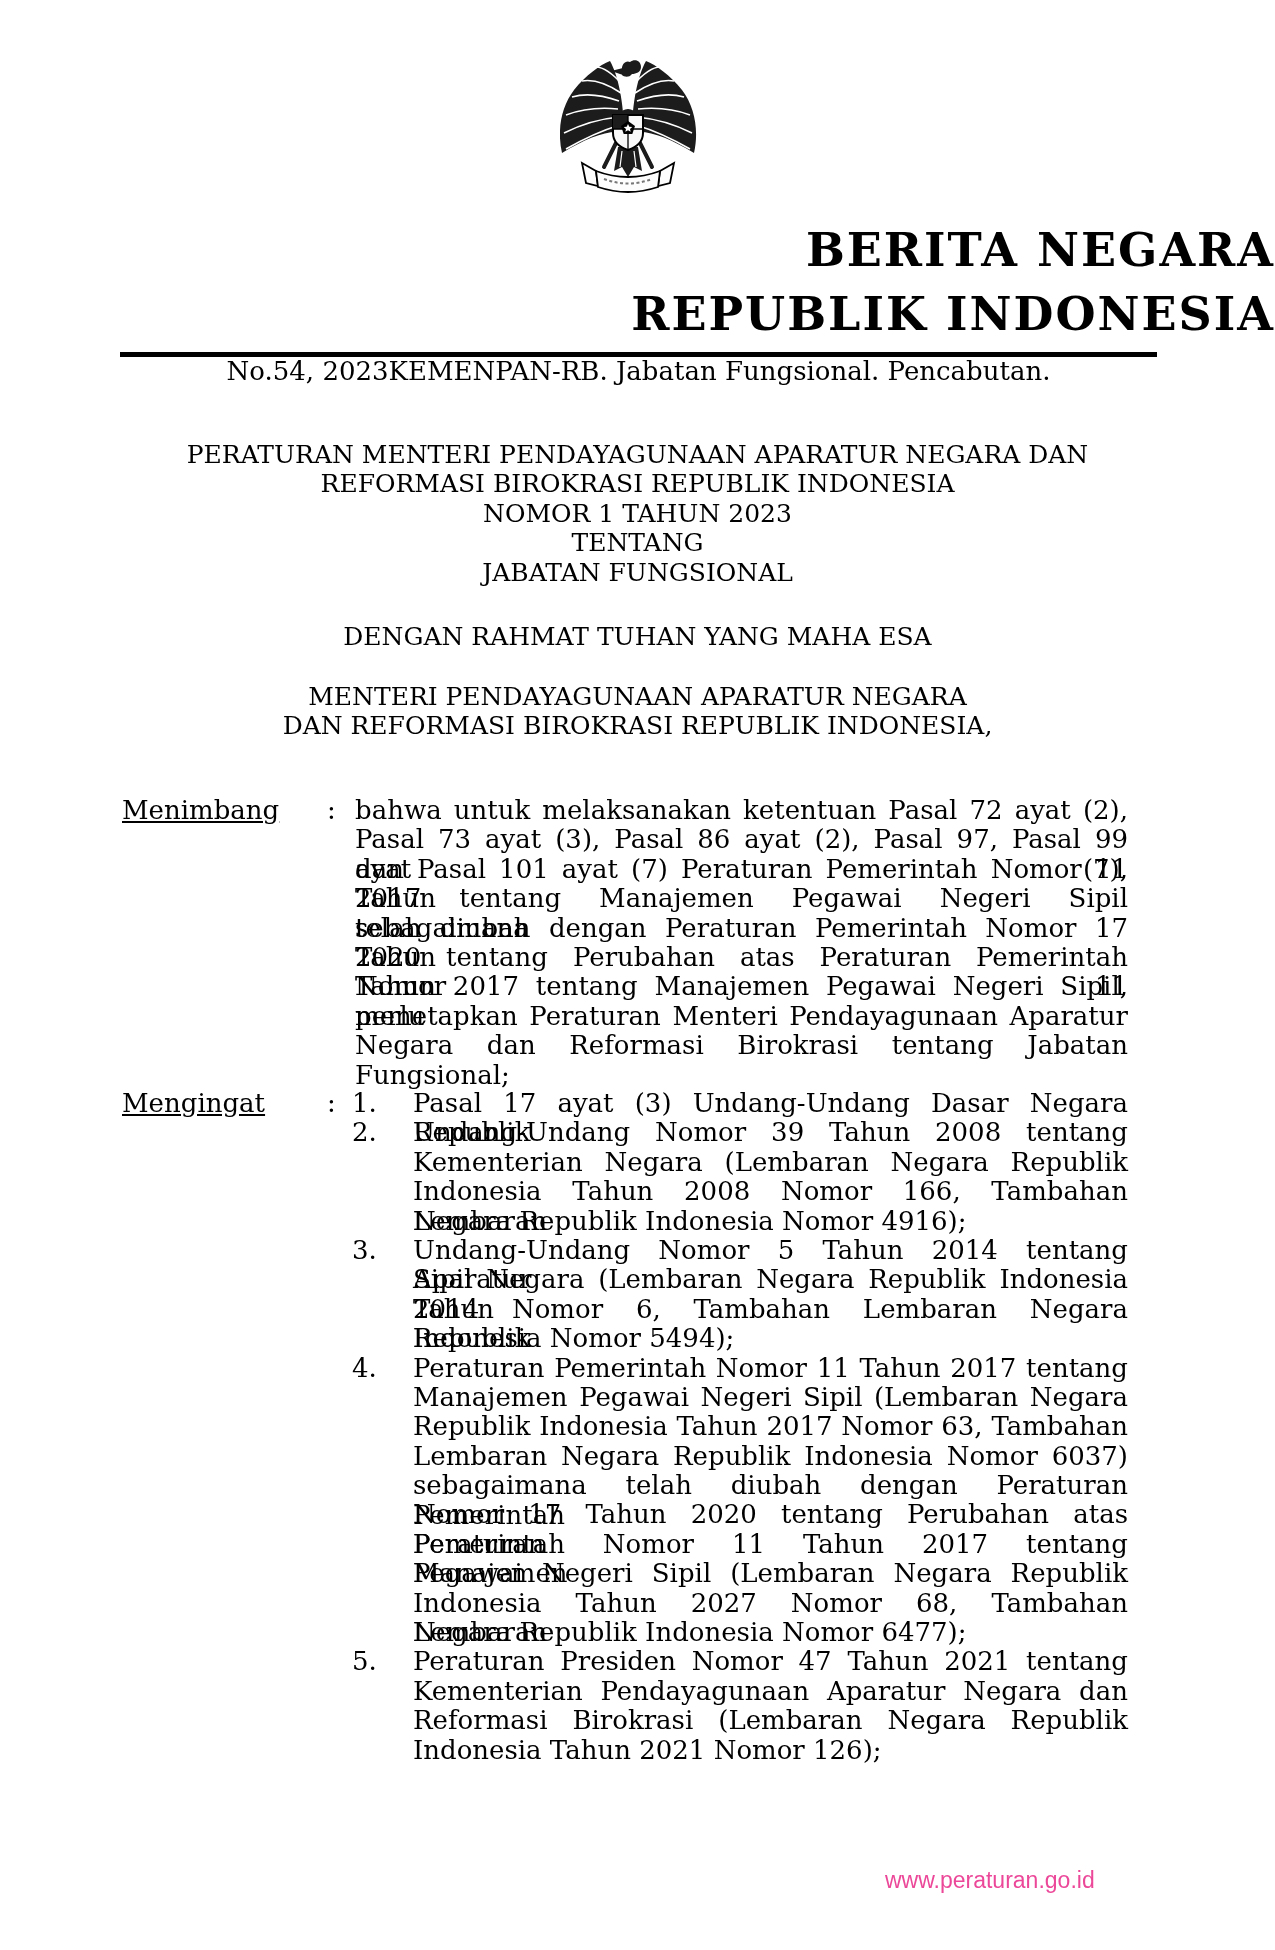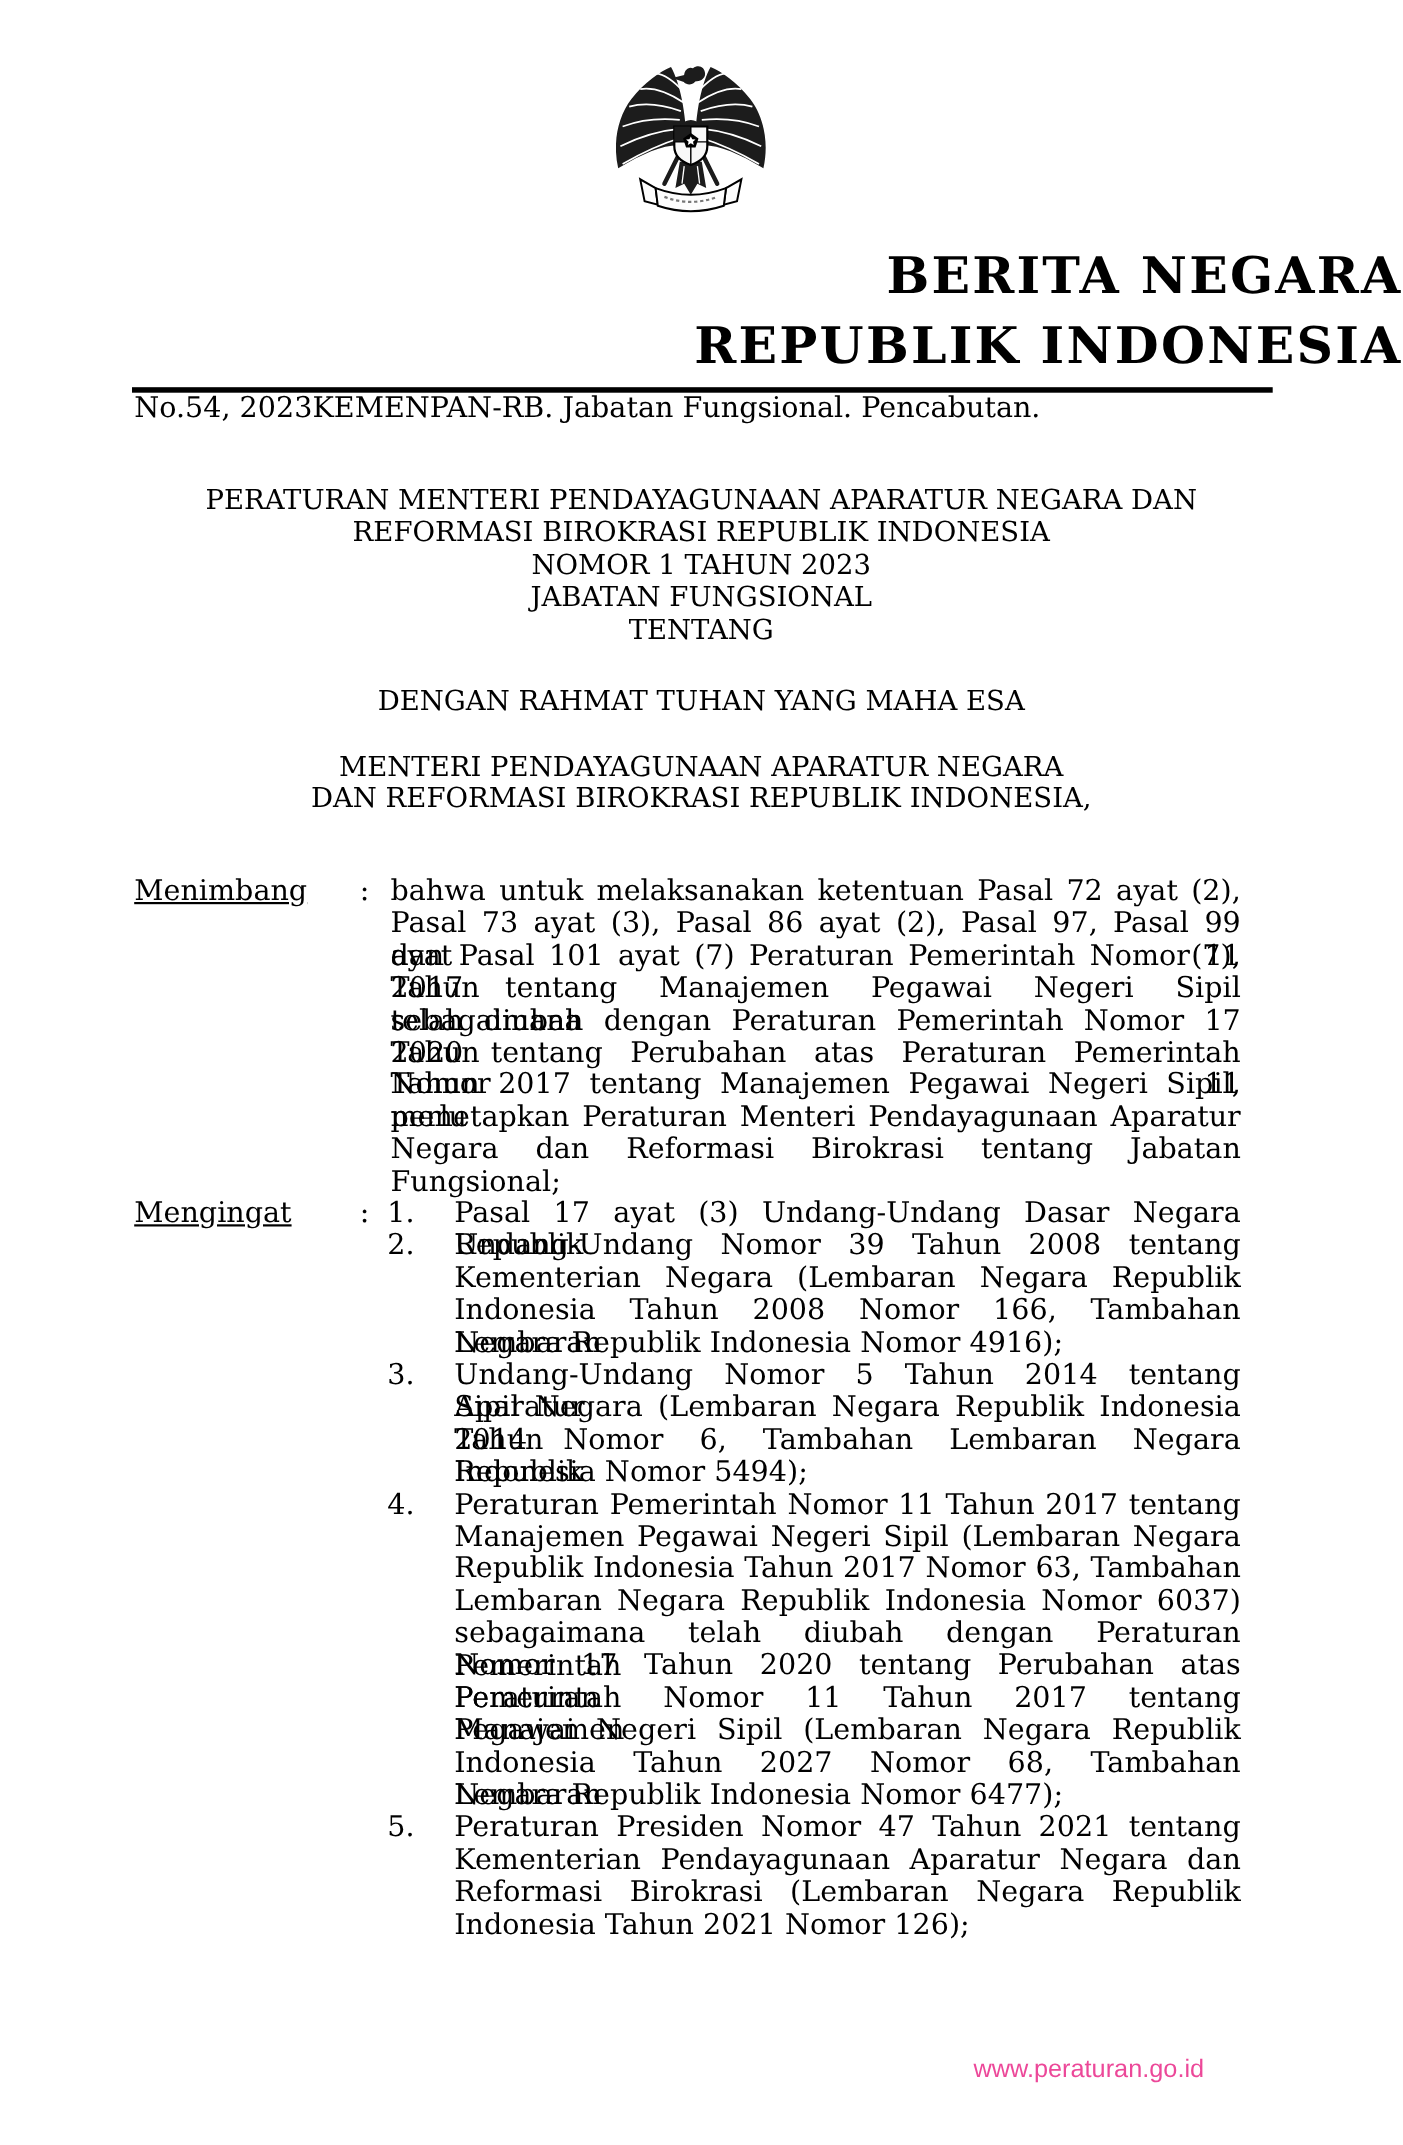--- a/index.html
+++ b/index.html
@@ -10,21 +10,21 @@
   }
   .abs{position:absolute;}
   
   #emblem{left:560px;top:55px;width:137px;height:152px;}
   .masthead{left:0;width:1275px;text-align:right;font-weight:bold;
             font-size:46px;line-height:46px;letter-spacing:2px;}
   #masthead1{top:227px;}
   #masthead2{top:291px;}
   #rule{left:120px;top:352px;width:1037px;height:5px;background:#000;}
   #hdr-row{left:122px;top:356px;width:1033px;display:flex;
-           justify-content:flex-start;font-size:26px;line-height:30px;}
+           justify-content:center;font-size:26px;line-height:30px;}
   
   .centerblock{left:0;width:1275px;text-align:center;font-size:25px;line-height:29.4px;}
   #title-block{top:440px;}
   #invocation{top:622px;}
   #authority{top:682px;}
   
   .section{left:122px;width:1006px;font-size:26px;line-height:29.4px;}
   #menimbang{top:796px;}
   #mengingat{top:1089px;}
   .sec-label{position:absolute;left:0;top:0;text-decoration:underline;}
@@ -88,22 +88,22 @@
 
 <div class="abs" id="hdr-row">
   <span>No.54, 2023</span>
   <span>KEMENPAN-RB. Jabatan Fungsional. Pencabutan.</span>
 </div>
 
 <div class="abs centerblock" id="title-block">
     <div class="jl">PERATURAN MENTERI PENDAYAGUNAAN APARATUR NEGARA DAN</div>
     <div class="jl">REFORMASI BIROKRASI REPUBLIK INDONESIA</div>
     <div class="jl">NOMOR 1 TAHUN 2023</div>
+    <div class="jl">TENTANG</div>
     <div class="jl last">JABATAN FUNGSIONAL</div>
-    <div class="jl">TENTANG</div>
   </div>
 
 <div class="abs centerblock" id="invocation">
     <div class="jl last">DENGAN RAHMAT TUHAN YANG MAHA ESA</div>
   </div>
 
 <div class="abs centerblock" id="authority">
     <div class="jl">MENTERI PENDAYAGUNAAN APARATUR NEGARA</div>
     <div class="jl last">DAN REFORMASI BIROKRASI REPUBLIK INDONESIA,</div>
   </div>

